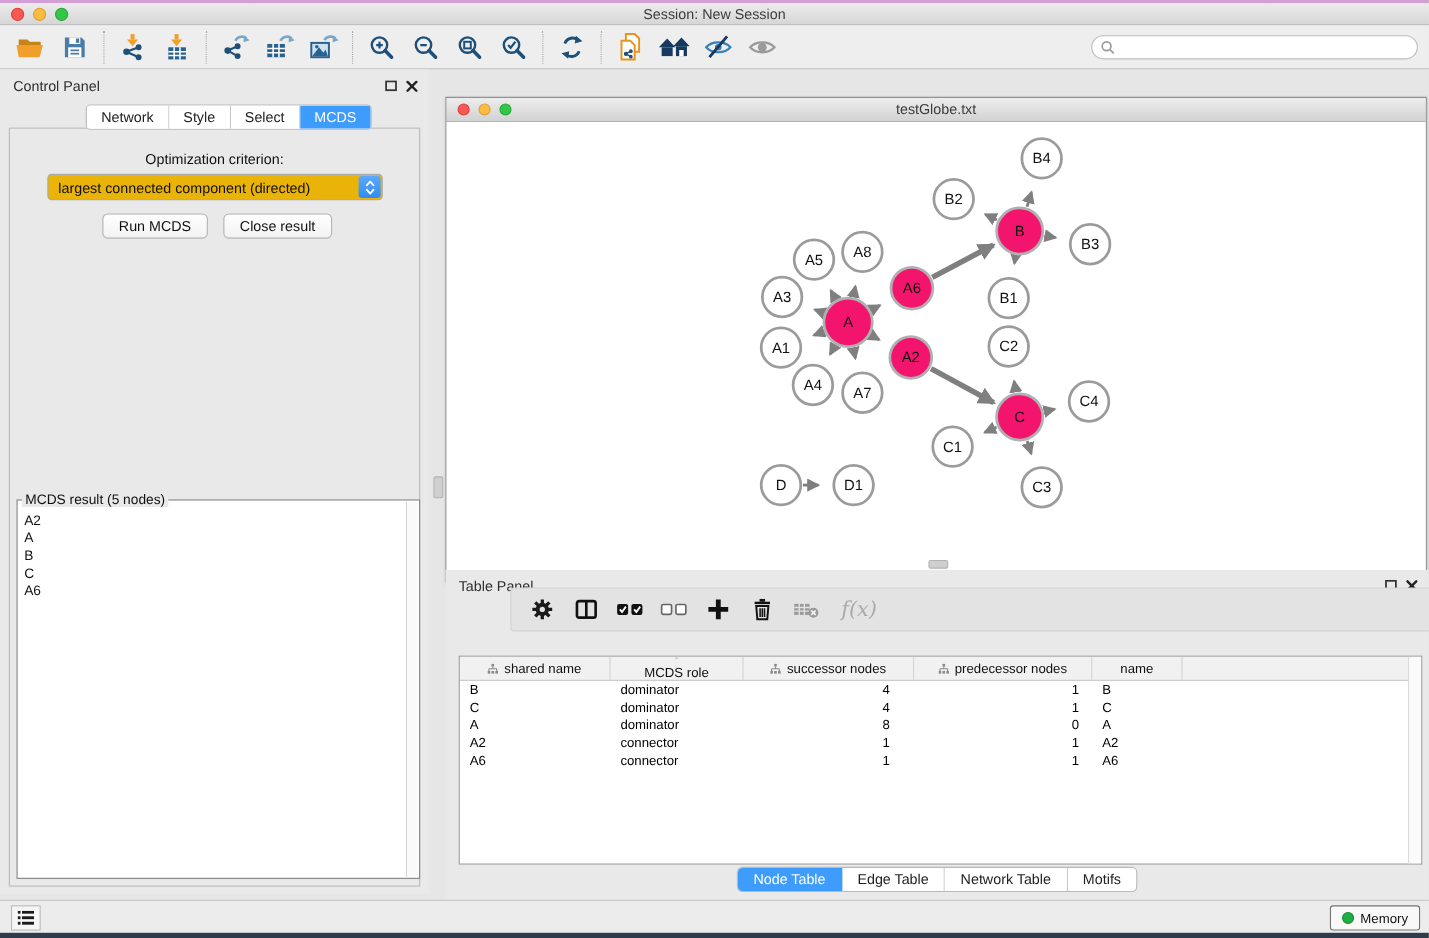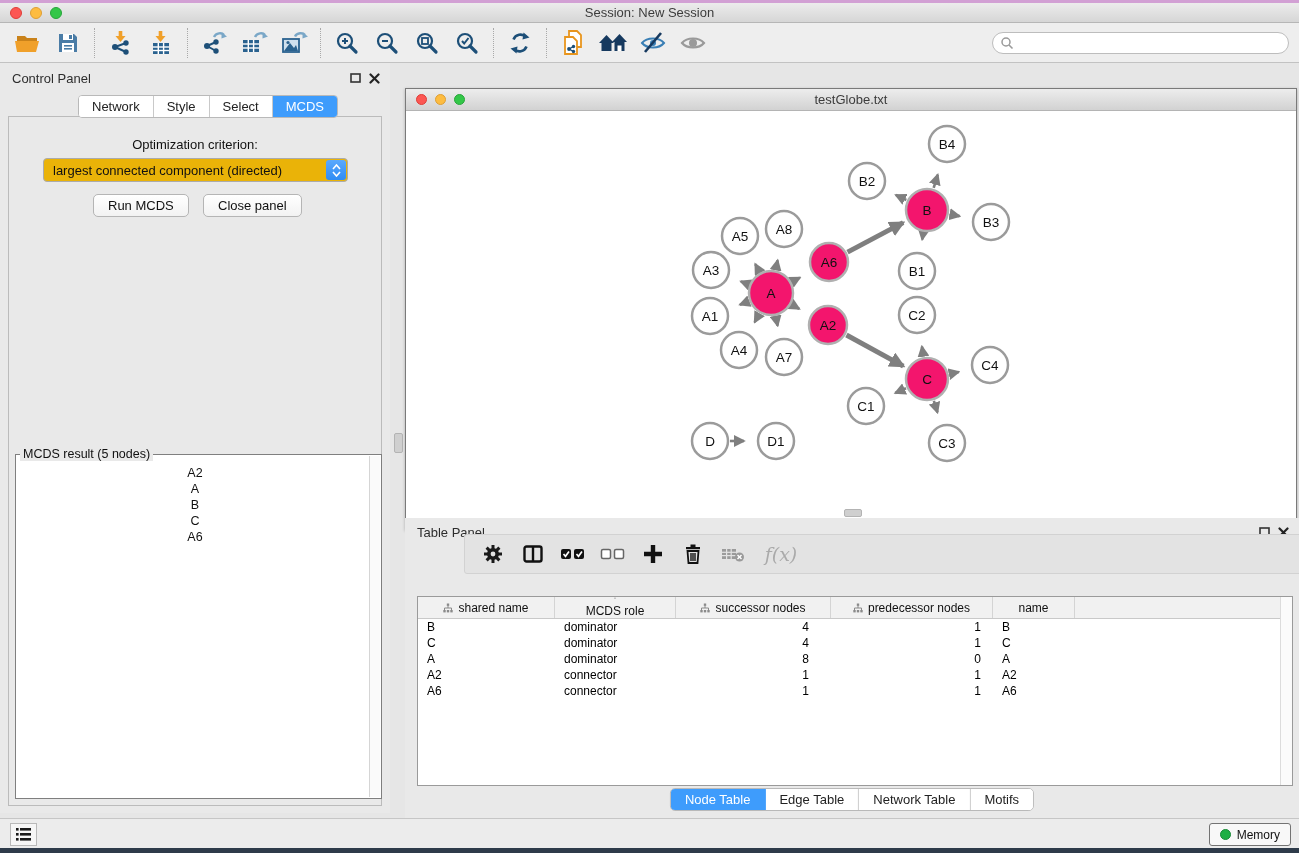--- a/index.html
+++ b/index.html
@@ -50,21 +50,21 @@
   #criterion-stepper { position:absolute; right:1px; top:1px; width:20px; height:20px;
     background:linear-gradient(#5aa9fd,#2f8cf4); border-radius:3px;
     display:flex; flex-direction:column; align-items:center; justify-content:center; gap:1px; }
   .btn { background:linear-gradient(#ffffff,#f2f2f2); border:1px solid #b5b5b5; border-radius:5px;
     font-size:13px; color:#111; padding:3px 14px; }
   #run-btn { position:absolute; left:84px; top:77px; }
   #close-btn { position:absolute; left:194px; top:77px; }
 
   
   #result-box { position:absolute; left:6px; top:337px; width:367px; height:345px;
-    background:#fff; border:1px solid #7f7f7f;text-align:center; }
+    background:#fff; border:1px solid #7f7f7f; }
   #result-legend { position:absolute; top:-8px; left:4px; background:#e9e9e9;
     padding:0 3px; font-size:12.5px; color:#111; }
   #result-list { position:absolute; left:2px; top:10px; right:13px; bottom:2px; overflow:hidden; }
   .result-item { font-size:12.5px; color:#111; line-height:16px; padding-left:4px; }
   #result-scroll { position:absolute; top:1px; right:1px; bottom:1px; width:11px;
     background:#fafafa; border-left:1px solid #d5d5d5; }
 
   
   #net-window { left:405px; top:64px; width:892px; height:442px;
     border:1px solid #7a7a7a; background:#fff; box-shadow:0 1px 3px rgba(0,0,0,.25);margin-top:24px; }
@@ -326,21 +326,21 @@
         <span id="criterion-stepper">
           <svg width="9" height="6" viewBox="0 0 9 6">
               <polyline points="1,5 4.5,1 8,5" fill="none" stroke="#fff" stroke-width="1.6"></polyline>
             </svg>
           <svg width="9" height="6" viewBox="0 0 9 6">
               <polyline points="1,1 4.5,5 8,1" fill="none" stroke="#fff" stroke-width="1.6"></polyline>
             </svg>
         </span>
       </div>
       <button class="btn" id="run-btn">Run MCDS</button>
-      <button class="btn" id="close-btn">Close panel</button>
+      <button class="btn" id="close-btn">Close result</button>
       <div id="result-box">
         <span id="result-legend">MCDS result (5 nodes)</span>
         <div id="result-list">
             <div class="result-item">A2</div>
             <div class="result-item">A</div>
             <div class="result-item">B</div>
             <div class="result-item">C</div>
             <div class="result-item">A6</div>
           </div>
         <div id="result-scroll"></div>

